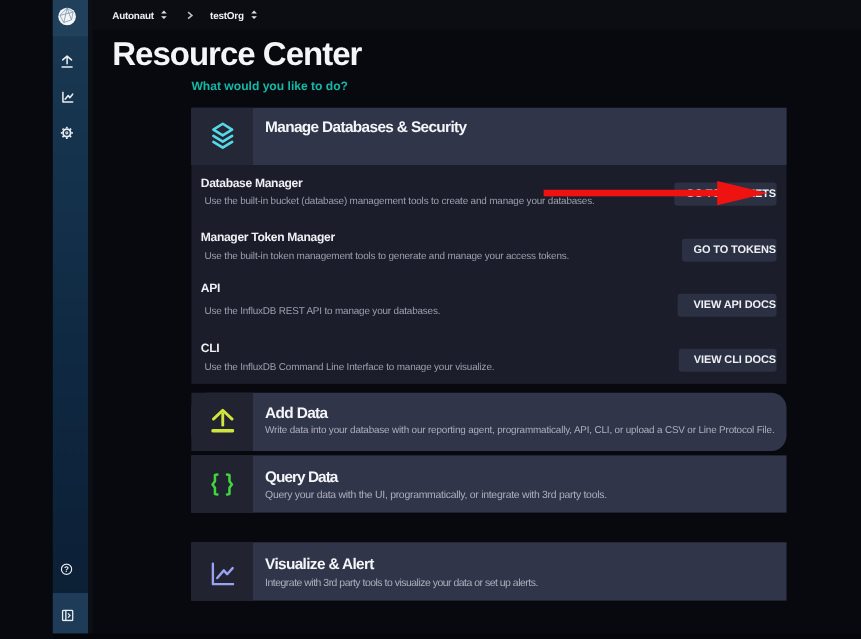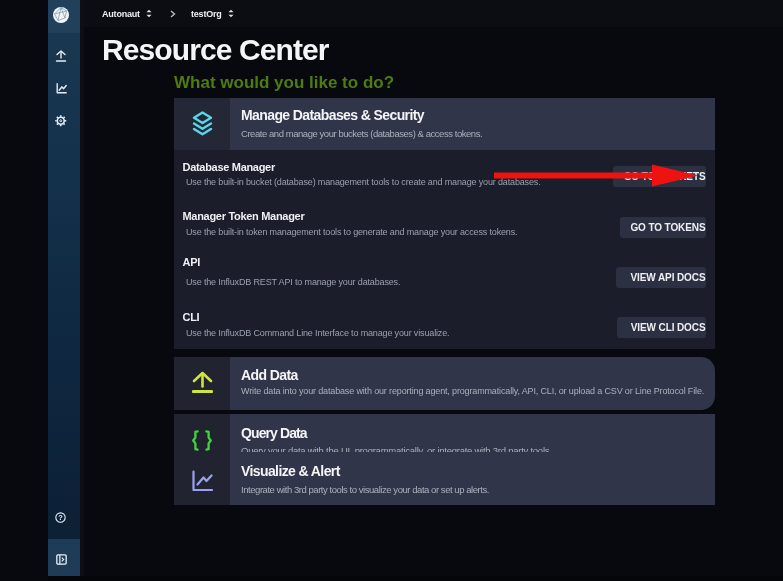--- a/index.html
+++ b/index.html
@@ -14,21 +14,21 @@
   #sideshadow { left:32px; top:0; width:4px; height:581px; background:#0c0f16; }
   #logocell { left:0; top:0; width:32px; height:33px; background:#20405c; }
   #togglecell { left:0; top:539px; width:32px; height:37px; background:#1e3c57; }
 
   
   #topbar { left:36px; top:0; width:747px; height:27px; background:#0c0d12; }
   .crumb { position:absolute; top:9px; font-size:9px; font-weight:bold; color:#eef0f4; letter-spacing:-0.2px; }
 
   
   #h1 { left:54px; top:32.5px; font-size:30px; font-weight:bold; color:#f4f5f7; letter-spacing:-0.9px; }
-  #h2 { left:126px; top:72.5px; font-size:17px; font-weight:bold; color:#4d7c0f; letter-spacing:0px; }
+  #h2 { left:126px; top:72.5px; font-size:11px; font-weight:bold; color:#14b8a6; letter-spacing:0px; }
 
   .panel { left:126px; width:541px; }
   .hdr { position:absolute; left:0; top:0; right:0; background:#31354a; }
   .iconcell { position:absolute; left:0; top:0; width:56px; background:#242736; }
   .ptitle { position:absolute; left:67px; font-size:14px; font-weight:bold; color:#f4f5f7; letter-spacing:-0.6px; white-space:nowrap; }
   .pdesc { position:absolute; left:67px; font-size:9.5px; color:#acafbb; letter-spacing:-0.45px; white-space:nowrap; }
   .caret { position:absolute; width:0; height:0; border-left:3.2px solid transparent; border-right:3.2px solid transparent; border-top:4.2px solid #dcdfe5; }
 
   .rowtitle { position:absolute; left:8.5px; font-size:11px; font-weight:bold; color:#eff0f3; letter-spacing:-0.3px; white-space:nowrap; }
   .rowdesc { position:absolute; left:12px; font-size:9px; color:#9aa0af; letter-spacing:-0.15px; white-space:nowrap; }
@@ -64,21 +64,20 @@
     <div class="hdr" style="height:52px;"></div>
     <div class="iconcell" style="height:52px;"></div>
     <svg class="abs" style="left:18px;top:13px;" width="21" height="25" viewBox="0 0 21 25">
       <g stroke="#56d8e8" stroke-width="2.4" fill="none" stroke-linejoin="round" stroke-linecap="round">
         <path d="M10.5 1.5 L19 6.8 L10.5 12.1 L2 6.8 Z"></path>
         <path d="M2 12.5 L10.5 17.8 L19 12.5"></path>
         <path d="M2 18 L10.5 23.3 L19 18"></path>
       </g>
     </svg>
     <div class="ptitle" style="top:9px;">Manage Databases &amp; Security</div>
-    <div class="pdesc" style="top:29.5px;">Create and manage your buckets (databases) &amp; access tokens.</div>
     <div class="caret" style="left:623.5px;top:22px;"></div>
 
     <div class="rowtitle" style="top:63px;">Database Manager</div>
     <div class="rowdesc" style="top:79px;">Use the built-in bucket (database) management tools to create and manage your databases.</div>
     <div class="btn" style="right:9.5px;top:67.5px;width:93px;">GO TO BUCKETS</div>
 
     <div class="rowtitle" style="top:111.5px;">Manager Token Manager</div>
     <div class="rowdesc" style="top:128.5px;">Use the built-in token management tools to generate and manage your access tokens.</div>
     <div class="btn" style="right:9.5px;top:118.5px;width:86px;">GO TO TOKENS</div>
 
@@ -116,21 +115,21 @@
       <g stroke="#40d53c" stroke-width="2.3" fill="none" stroke-linecap="round" stroke-linejoin="round">
         <path d="M7.6 1.4 L5.4 1.8 L5.4 7.6 L3.2 10.5 L5.4 13.4 L5.4 19.2 L7.6 19.6"></path>
         <path d="M16.4 1.4 L18.6 1.8 L18.6 7.6 L20.8 10.5 L18.6 13.4 L18.6 19.2 L16.4 19.6"></path>
       </g>
     </svg>
     <div class="ptitle" style="top:11px;letter-spacing:-0.9px;">Query Data</div>
     <div class="pdesc" style="top:31px;letter-spacing:-0.25px;">Query your data with the UI, programmatically, or integrate with 3rd party tools.</div>
     <div class="caret" style="left:623.5px;top:23px;"></div>
   </div>
 
-  <div class="abs panel" style="top:452px;height:53px;background:#31354a;">
+  <div class="abs panel" style="top:493px;height:53px;background:#31354a;">
     <div class="iconcell" style="height:53px;background:#212430;"></div>
     <svg class="abs" style="left:18px;top:18px;" width="21" height="22" viewBox="0 0 21 22">
       <g stroke="#9ba0f2" stroke-width="2.2" fill="none" stroke-linecap="round" stroke-linejoin="round">
         <path d="M1.5 1.5 L1.5 20 L20 20"></path>
         <path d="M5.5 14.5 L11.5 7.5 L14.5 11 L19.5 5.5"></path>
       </g>
     </svg>
     <div class="ptitle" style="top:11px;">Visualize &amp; Alert</div>
     <div class="pdesc" style="top:31.5px;">Integrate with 3rd party tools to visualize your data or set up alerts.</div>
     <div class="caret" style="left:623.5px;top:24px;"></div>

